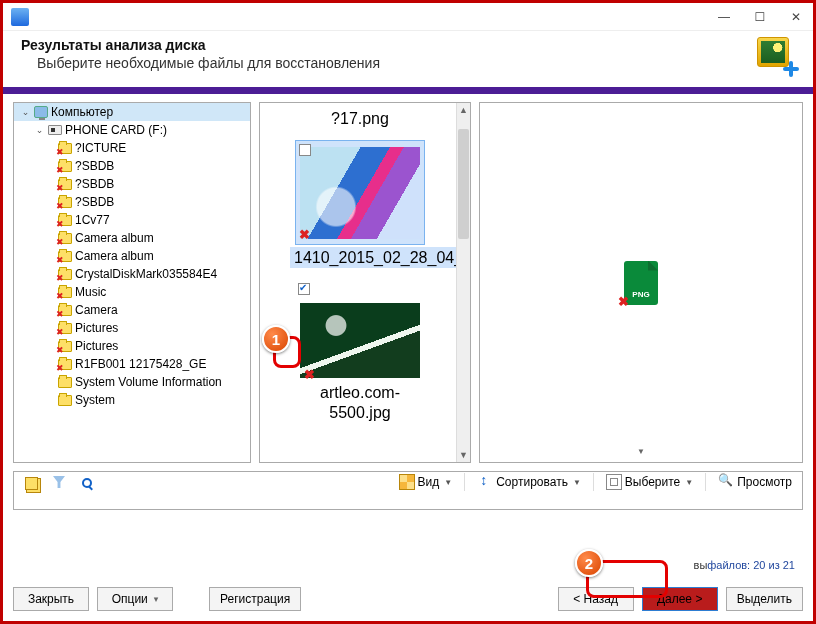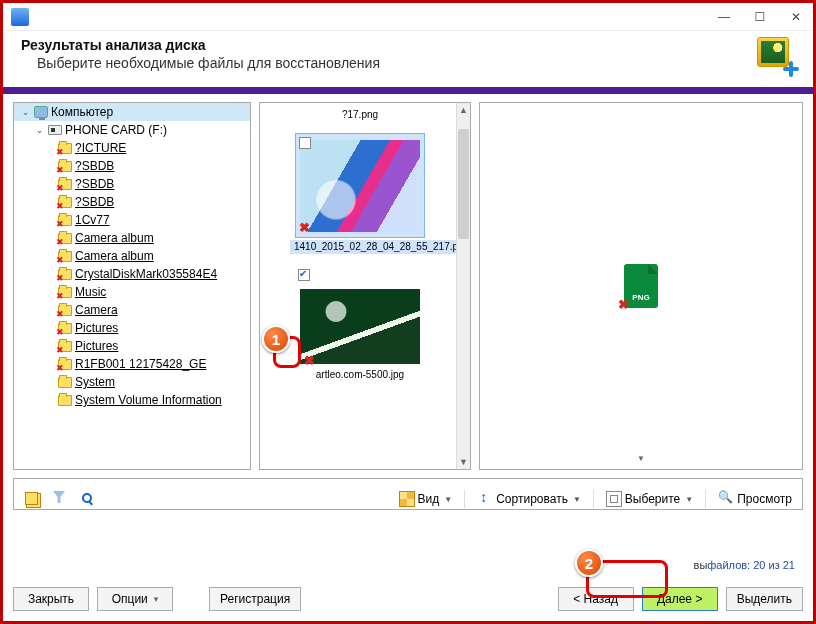--- a/index.html
+++ b/index.html
@@ -53,40 +53,40 @@
     display: flex; flex-direction: column; background: #fff;
   }
   .tree .root {
     background: #d0e7f8; padding: 2px 4px; display: flex; align-items: center; gap: 4px;
   }
   .tree ul { list-style: none; }
   .tree li { white-space: nowrap; }
   .tree .row { display: flex; align-items: center; gap: 3px; height: 18px; padding: 0 2px; cursor: pointer; }
   .tree .indent0 { padding-left: 6px; }
   .tree .indent1 { padding-left: 20px; }
-  .tree .indent2 { padding-left: 44px; text-decoration: underline; }
+  .tree .indent2 { padding-left: 44px; }
   .expander { width: 11px; height: 11px; display:inline-flex; align-items:center; justify-content:center; color:#555; font-size:9px; }
   .monitor-icon { width:14px; height:12px; background:#8bbbe8; border:1px solid #5a8; border-radius:2px; position:relative; }
   .monitor-icon::after { content:""; position:absolute; bottom:-3px; left:4px; width:6px; height:2px; background:#888; }
   .drive-icon { width:14px; height:10px; background:#eee; border:1px solid #888; border-radius:1px; position:relative; }
   .drive-icon::after { content:""; position:absolute; left:2px; top:2px; width:4px; height:4px; background:#333; }
   .folder-icon { width:14px; height:11px; background:#fddf67; border:1px solid #c9a400; border-radius:1px; position:relative; }
   .folder-icon::before { content:""; position:absolute; top:-3px; left:0; width:6px; height:3px; background:#fddf67; border:1px solid #c9a400; border-bottom:none; border-radius:1px 1px 0 0; }
   .folder-icon.deleted::after { content:"✖"; position:absolute; left:-3px; bottom:-4px; color:#d22; font-size:9px; }
 
   .grid {
     flex: 0 0 212px; border: 1px solid #aaa; overflow: hidden; position: relative;
     background:#fff; display:flex; flex-direction:column;
   }
   .grid-scroll { position:absolute; right:0; top:0; bottom:0; width:14px; background:#efefef; border-left:1px solid #ddd; }
   .grid-scroll .thumb { position:absolute; left:1px; right:1px; top:26px; height:110px; background:#cfcfcf; border-radius:2px; }
   .grid-scroll .arrow { position:absolute; left:0; right:0; height:14px; display:flex; align-items:center; justify-content:center; color:#666; font-size:9px; }
   .grid-content { flex:1; padding:4px 16px 4px 6px; display:flex; flex-direction:column; gap:12px; align-items:center; }
   .thumb-item { width:140px; }
-  .thumb-label { font-size:10px; text-align:center; margin-top:2px; line-height:1.2; }
+  .thumb-label { font-size:16px; text-align:center; margin-top:2px; line-height:1.2; }
   .thumb-box { width:130px; height:105px; border:1px solid #ccc; margin:0 auto; position:relative; display:flex; align-items:center; justify-content:center; }
   .thumb-box.selected { background:#cfe3fb; border-color:#7ab3ef; }
   .thumb-sel-label { background:#cfe3fb; padding:1px 4px; display:inline-block; }
   .chk { position:absolute; left:3px; top:3px; width:12px; height:12px; border:1px solid #888; background:#fff; }
   .chk.checked::after { content:"✔"; position:absolute; left:0; top:-2px; font-size:10px; color:#1161c7; }
   .del-badge { position:absolute; left:3px; bottom:3px; width:14px; height:14px; color:#d22; font-size:13px; font-weight:bold; }
   .img1 { width:120px; height:92px; background:
     radial-gradient(circle at 30% 65%, rgba(255,255,255,0.6) 0 18%, transparent 20%),
     linear-gradient(120deg, #bce1f2 0 35%, #2d6fd0 35% 52%, #e72e8b 52% 60%, #9b54cf 60% 75%, #cfe1fb 75% 100%);
   }
@@ -100,21 +100,21 @@
     display:flex; align-items:center; justify-content:center;
   }
   .preview .file-icon { width:34px; height:44px; position:relative; }
   .preview .file-icon .sheet { width:34px; height:44px; background:#0a8a3a; border-radius:3px; position:relative; }
   .preview .file-icon .sheet::before { content:""; position:absolute; right:0; top:0; width:10px; height:10px; background:#0d6e30; clip-path: polygon(0 0,100% 100%,0 100%); }
   .preview .file-icon .txt { position:absolute; bottom:6px; left:0; right:0; text-align:center; color:#fff; font-size:8px; font-weight:bold; }
   .preview .file-icon .x { position:absolute; left:-6px; bottom:-4px; color:#d22; font-size:13px; font-weight:bold; }
   .preview .dd { position:absolute; bottom:6px; left:50%; transform:translateX(-50%); font-size:8px; color:#666; }
 
   .toolbar {
-    margin-top:8px; border:1px solid #aaa; height:32px; display:flex; align-items:flex-end;
+    margin-top:8px; border:1px solid #aaa; height:39px; display:flex; align-items:flex-start;
     padding:0 6px; gap:6px;
   }
   .tbtn { width:22px; height:22px; display:flex; align-items:center; justify-content:center; cursor:pointer; border-radius:2px; }
   .tool-right { margin-left:auto; display:flex; align-items:center; gap:4px; }
   .combo { display:flex; align-items:center; gap:3px; padding:2px 4px; cursor:pointer; }
   .combo .dd-arrow { font-size:8px; color:#555; padding-left:2px; }
   .sep { width:1px; height:18px; background:#ddd; margin:0 4px; }
   .ic { width:16px; height:16px; display:inline-block; position:relative; }
   .ic-view { background: conic-gradient(#f6b73c 0 25%, #fde08a 25% 50%, #f6b73c 50% 75%, #fde08a 75% 100%); border:1px solid #b8860b; }
   .ic-sort::before { content:"↕"; color:#1161c7; font-size:14px; position:absolute; left:3px; top:-2px; }
@@ -131,21 +131,21 @@
 
   .footer { display:flex; align-items:center; gap:8px; padding:6px 10px 10px 10px; position:relative; }
   .btn { min-width:76px; height:24px; border:1px solid #aaa; background:#f4f4f4; padding:0 10px; cursor:pointer; font-size:12px; display:inline-flex; align-items:center; justify-content:center; }
   .btn.dd::after { content:"▾"; font-size:9px; margin-left:6px; color:#666; }
   .spacer { flex:1; }
 
   .callout { position:absolute; border:3px solid #e30000; border-radius:8px; pointer-events:none; z-index:5; }
   .callout .num { position:absolute; left:-14px; top:-14px; width:28px; height:28px; border-radius:50%; background: radial-gradient(circle at 35% 30%, #ff8a4a, #d94400); border:2px solid #fff; box-shadow:0 1px 3px rgba(0,0,0,0.5); color:#fff; font-weight:bold; font-size:15px; display:flex; align-items:center; justify-content:center; }
   #co1 { left:273px; top:336px; width:28px; height:32px; }
   #co2 { left:586px; top:560px; width:82px; height:38px; }
-  .btn.primary { border-color:#2d7dd2; background:#bef264; }
+  .btn.primary { border-color:#2d7dd2; background:#b91c1c; }
 </style>
 </head>
 <body>
 
 <div class="window">
 
   <div id="co1" class="callout">
       <div class="num">1</div>
     </div>
   <div id="co2" class="callout">
@@ -259,27 +259,27 @@
             </li>
             <li>
               <div class="row indent2">
                 <span class="folder-icon deleted"></span>
                 <span>R1FB001 12175428_GE</span>
               </div>
             </li>
             <li>
               <div class="row indent2">
                 <span class="folder-icon"></span>
+                <span>System Volume Information</span>
+              </div>
+            </li>
+            <li>
+              <div class="row indent2">
+                <span class="folder-icon"></span>
                 <span>System</span>
-              </div>
-            </li>
-            <li>
-              <div class="row indent2">
-                <span class="folder-icon"></span>
-                <span>System Volume Information</span>
               </div>
             </li>
           </ul>
       </div>
 
       <div class="grid">
         <div class="grid-scroll">
           <div class="arrow" style="top:0">▲</div>
           <div class="thumb"></div>
           <div class="arrow" style="bottom:0">▼</div>

